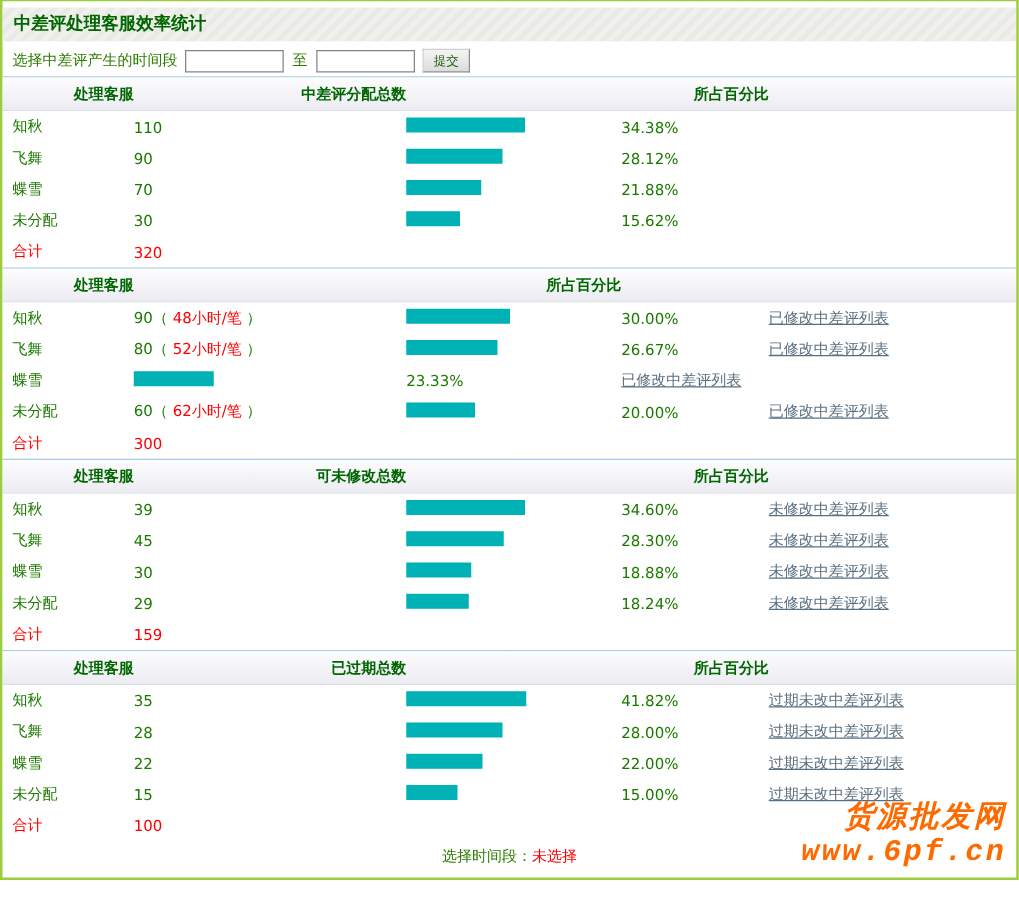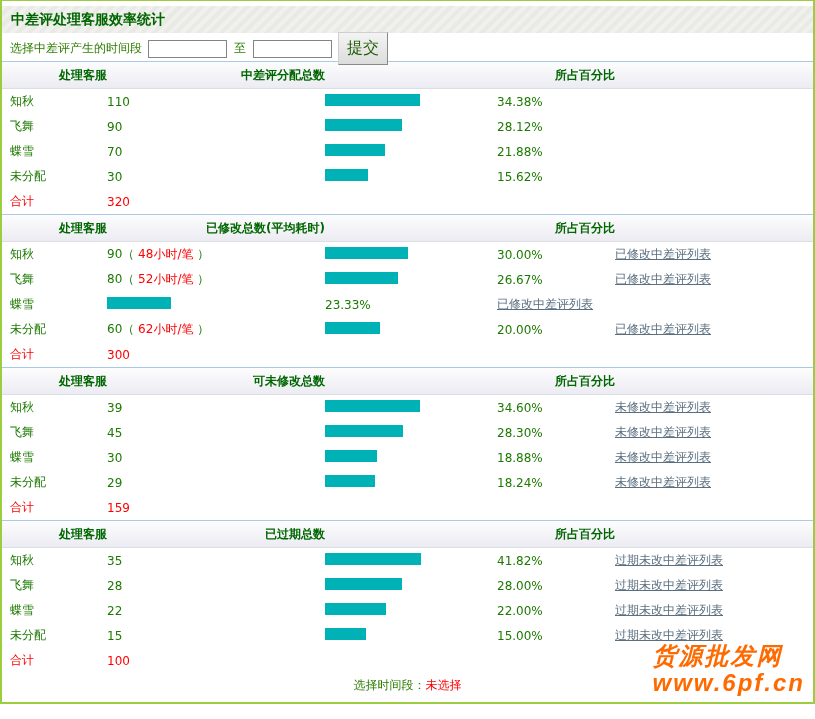--- a/index.html
+++ b/index.html
@@ -26,21 +26,21 @@
     margin-top:3px; height:25px; display:flex; align-items:center; padding-left:8px;
     color:#2e7d00;
   }
   .filter .flabel{margin-right:6px;}
   .date-input{
     width:79px; height:18px; border:1px solid #848484; background:#fff;
     font-family:inherit; font-size:12px; padding:0 2px; margin:0;
   }
   .to-label{margin:0 7px; color:#2e7d00;}
   .submit-btn{
-    margin-left:6px; height:33px; padding:0 8px; font-family:inherit; font-size:16px;
+    margin-left:6px; height:19px; padding:0 8px; font-family:inherit; font-size:10px;
     background:linear-gradient(180deg,#f4f4f4,#dcdcdc); border:1px solid #8a8a8a;
     border-top-color:#cfcfcf; border-left-color:#cfcfcf; color:#1c5c00; cursor:pointer;
   }
   .section{border-top:1px solid var(--lineblue);}
   .sec-header{
     height:27px; display:grid; grid-template-columns:105px 218px 172px 118px auto;
     align-items:center; font-weight:bold; color:var(--green);
     background:linear-gradient(180deg,#fdfdfe 0%,#ebebf2 100%);
     border-bottom:1px solid #dddde4;
     text-align:right;
@@ -54,23 +54,23 @@
   .red{color:var(--red);}
   .time-red{color:var(--red);}
   .listlink{
     color:var(--linkgray); text-decoration:underline; cursor:pointer;
   }
   .total-row .c1,.total-row .c2{color:var(--red);}
   .footer{
     height:25px; display:flex; align-items:center; justify-content:center; color:#2e7d00;
   }
   .watermark{
-    position:absolute; right:8px; bottom:6px; text-align:left;
+    position:absolute; right:8px; bottom:6px; text-align:right;
     color:var(--orange); font-weight:bold; font-style:italic;
-    font-family:Liberation Sans, sans-serif;
+    font-family:Liberation Mono, monospace;
     font-size:24px; line-height:27px; letter-spacing:2px;
   }
 </style>
 </head>
 <body>
 
 <div class="page">
 
   <div class="titlebar">
     <span>中差评处理客服效率统计</span>
@@ -125,21 +125,20 @@
           <span class="c1">合计</span>
           <span class="c2">320</span>
           <span class="c3"></span>
           <span class="c4"></span>
           <span class="c5"></span>
         </div>
       </div>
       <div class="section">
         <div class="sec-header">
           <span class="c1">处理客服</span>
-          <span class="c2">已修改总数(平均耗时)</span>
           <span class="c3"></span>
           <span class="c4">所占百分比</span>
           <span class="c5"></span>
         </div>
         <div class="row">
           <span class="c1">知秋</span>
           <span class="c2"><span>90</span><span>（ </span><span class="time-red">48小时/笔</span><span> ）</span></span>
           <span class="c3"><span class="bar" style="display: inline-block; width: 83px;"></span></span>
           <span class="c4">30.00%</span>
           <span class="c5"><a class="listlink">已修改中差评列表</a></span>

